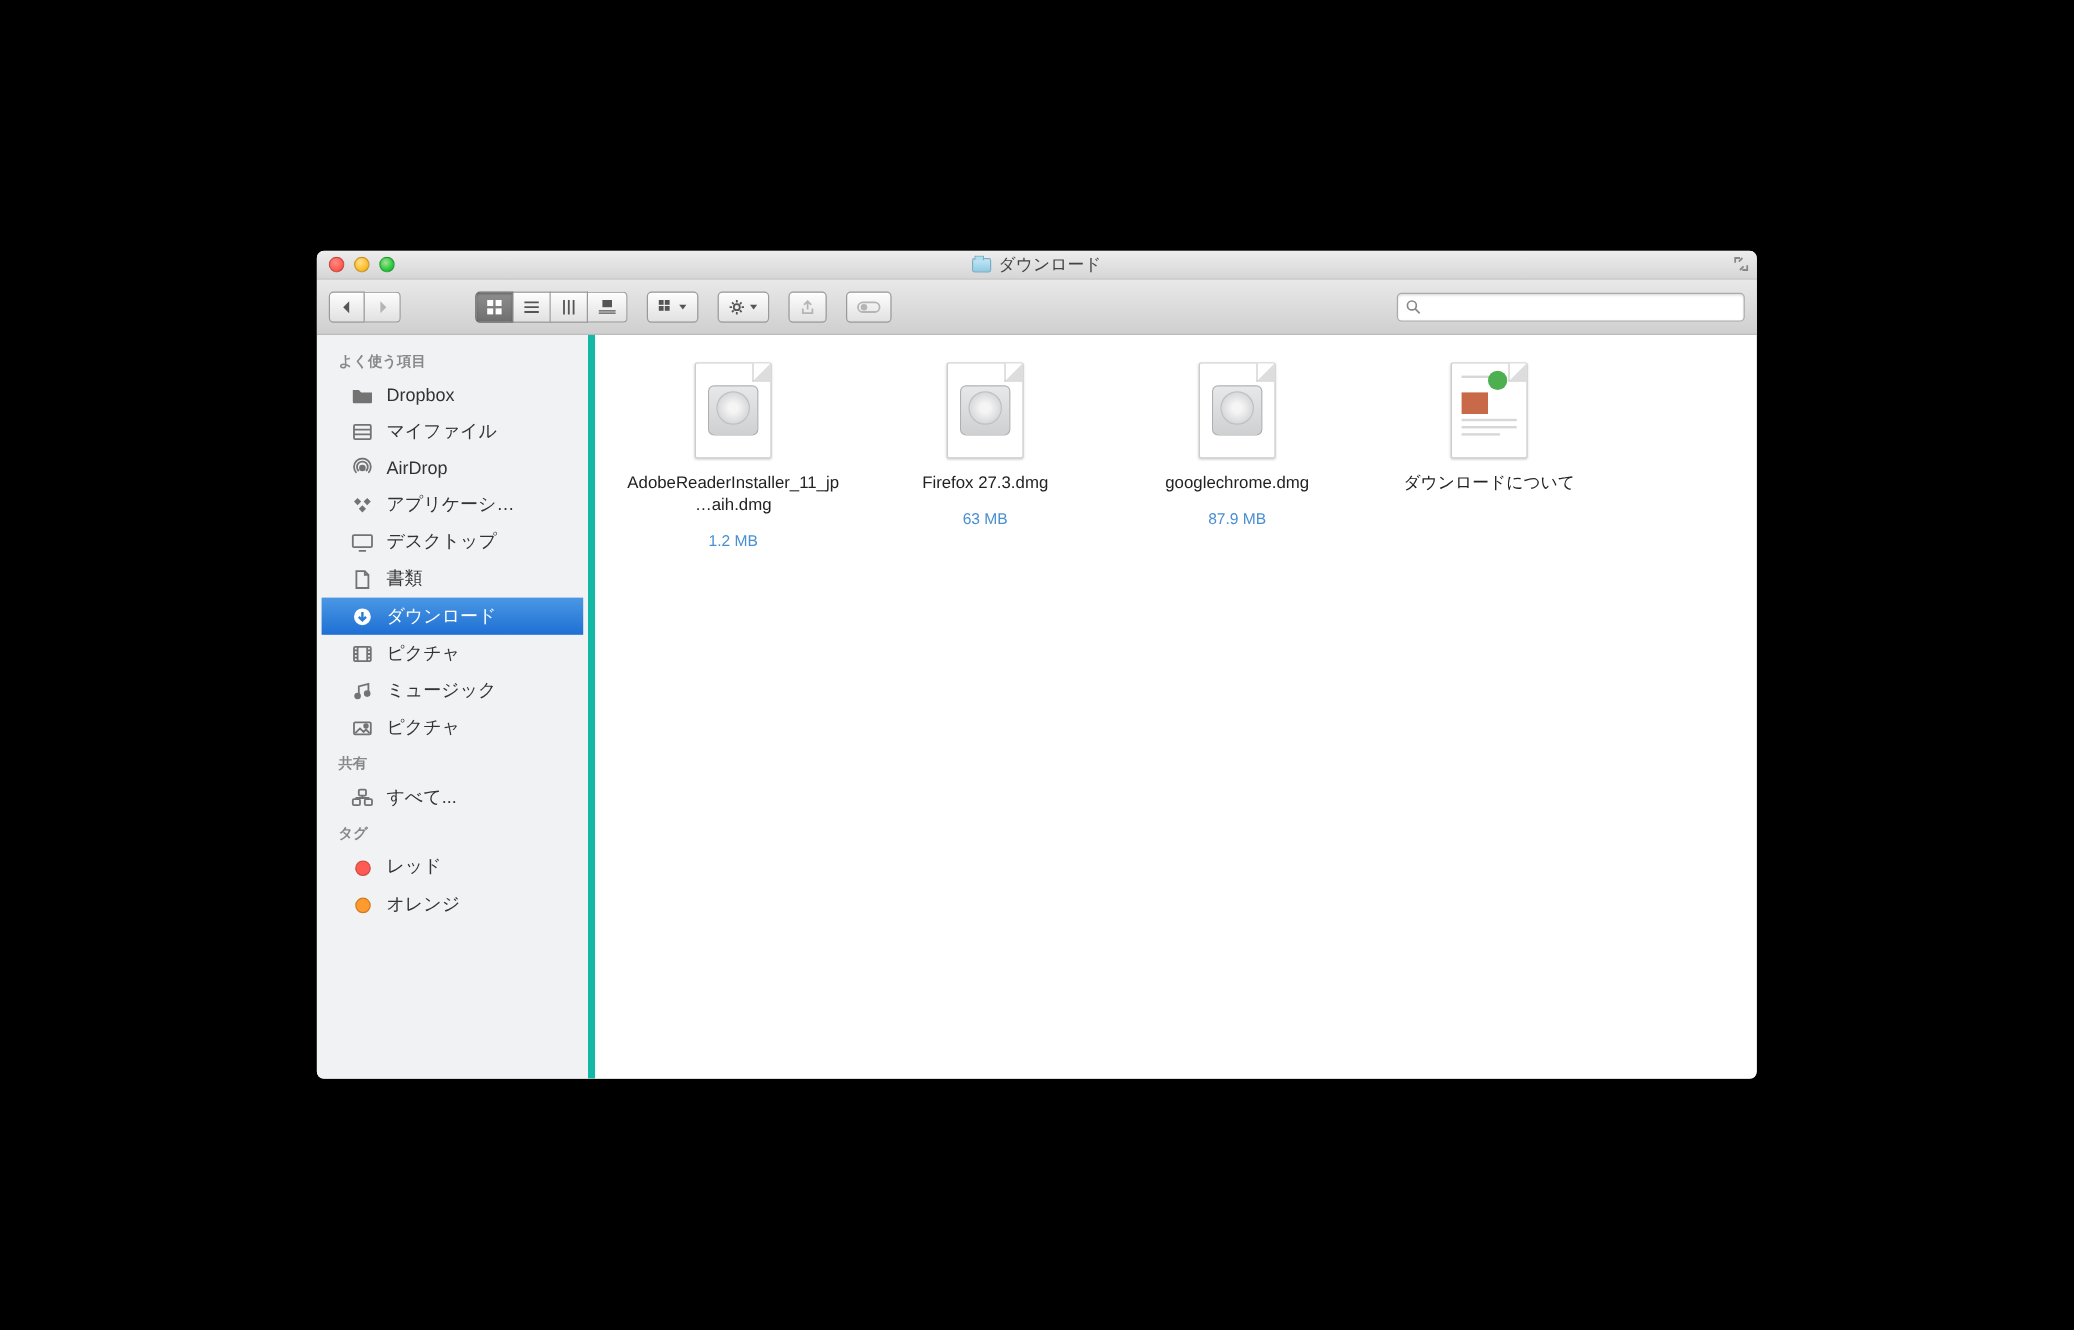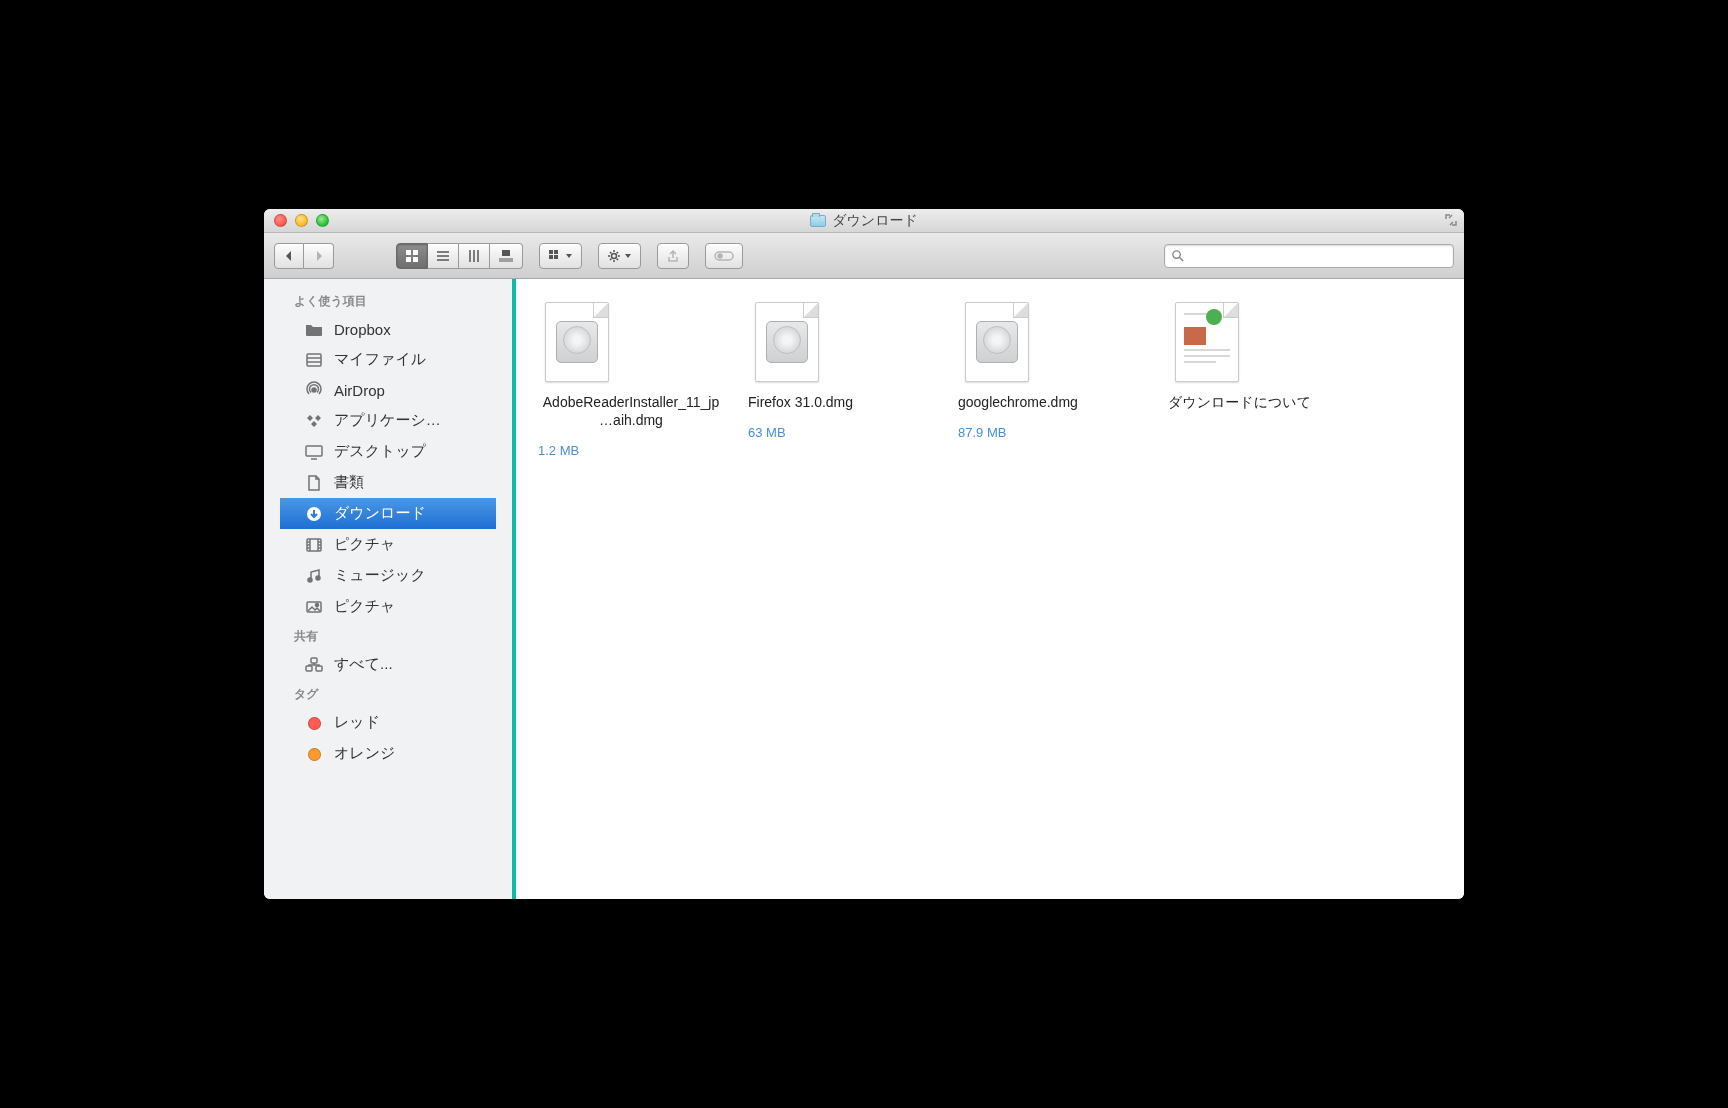--- a/index.html
+++ b/index.html
@@ -70,25 +70,25 @@
     background: #fff; border: 1px solid #aaa;
     border-radius: 4px;
     display:flex; align-items:center; padding: 0 6px;
     box-shadow: inset 0 1px 2px rgba(0,0,0,.15);
   }
   .search svg { width:13px; height:13px; color:#888; }
   .search input { flex:1; border:none; outline:none; font-size:13px; margin-left:4px; background:transparent; }
   
   .body { flex:1; display:flex; overflow:hidden; }
   .sidebar {
-    width: 252px;
+    width: 232px;
     background: #f0f2f4;
-    border-right: 4px solid #14b8a6;
+    border-right: 6px solid #14b8a6;
     overflow-y: auto;
-    padding: 8px 16px;
+    padding: 8px 4px;
   }
   .sb-section-label {
     color:#888; font-size:12px; font-weight:bold;
     padding: 6px 14px 4px;
   }
   .sb-item {
     display:flex; align-items:flex-end; gap:10px;
     padding: 6px 14px 6px 24px;
     color:#333; font-size:15px;
     cursor: default;
@@ -97,21 +97,21 @@
     background: linear-gradient(#4a98e4,#1e6fd4);
     color:#fff;
   }
   .sb-item .icon { width:20px; height:18px; display:flex; align-items:center; justify-content:center; color: #737373; }
   .sb-item.selected .icon { color: #fff; }
   .tag-dot { width:13px; height:13px; border-radius:50%; box-shadow: inset 0 0 0 1px rgba(0,0,0,.2); }
   
   .content { flex:1; background:#fff; padding: 18px 22px; display:flex; flex-wrap:wrap; align-content:flex-start; gap: 10px 24px; }
   .file {
     width: 186px;
-    display:flex; flex-direction:column; align-items:flex-start;
+    display:flex; flex-direction:column; align-items:center;
     text-align:center;
   }
   .file .thumb {
     width: 78px; height: 90px;
     display:flex; align-items:center; justify-content:center;
     margin-bottom:6px;
   }
   .file .name { font-size:14px; color:#222; line-height:1.3; word-break:break-word; }
   .file .size { font-size:13px; color:#4a8fd0; margin-top:14px; }
   
@@ -407,21 +407,21 @@
           </div>
           <div class="name">AdobeReaderInstaller_11_jp…aih.dmg</div>
           <div class="size">1.2 MB</div>
         </div>
         <div class="file">
           <div class="thumb">
             <div class="dmg-page">
               <div class="hdd"></div>
             </div>
           </div>
-          <div class="name">Firefox 31.0.dmg</div>
+          <div class="name">Firefox 27.3.dmg</div>
           <div class="size">63 MB</div>
         </div>
         <div class="file">
           <div class="thumb">
             <div class="dmg-page">
               <div class="hdd"></div>
             </div>
           </div>
           <div class="name">googlechrome.dmg</div>
           <div class="size">87.9 MB</div>

